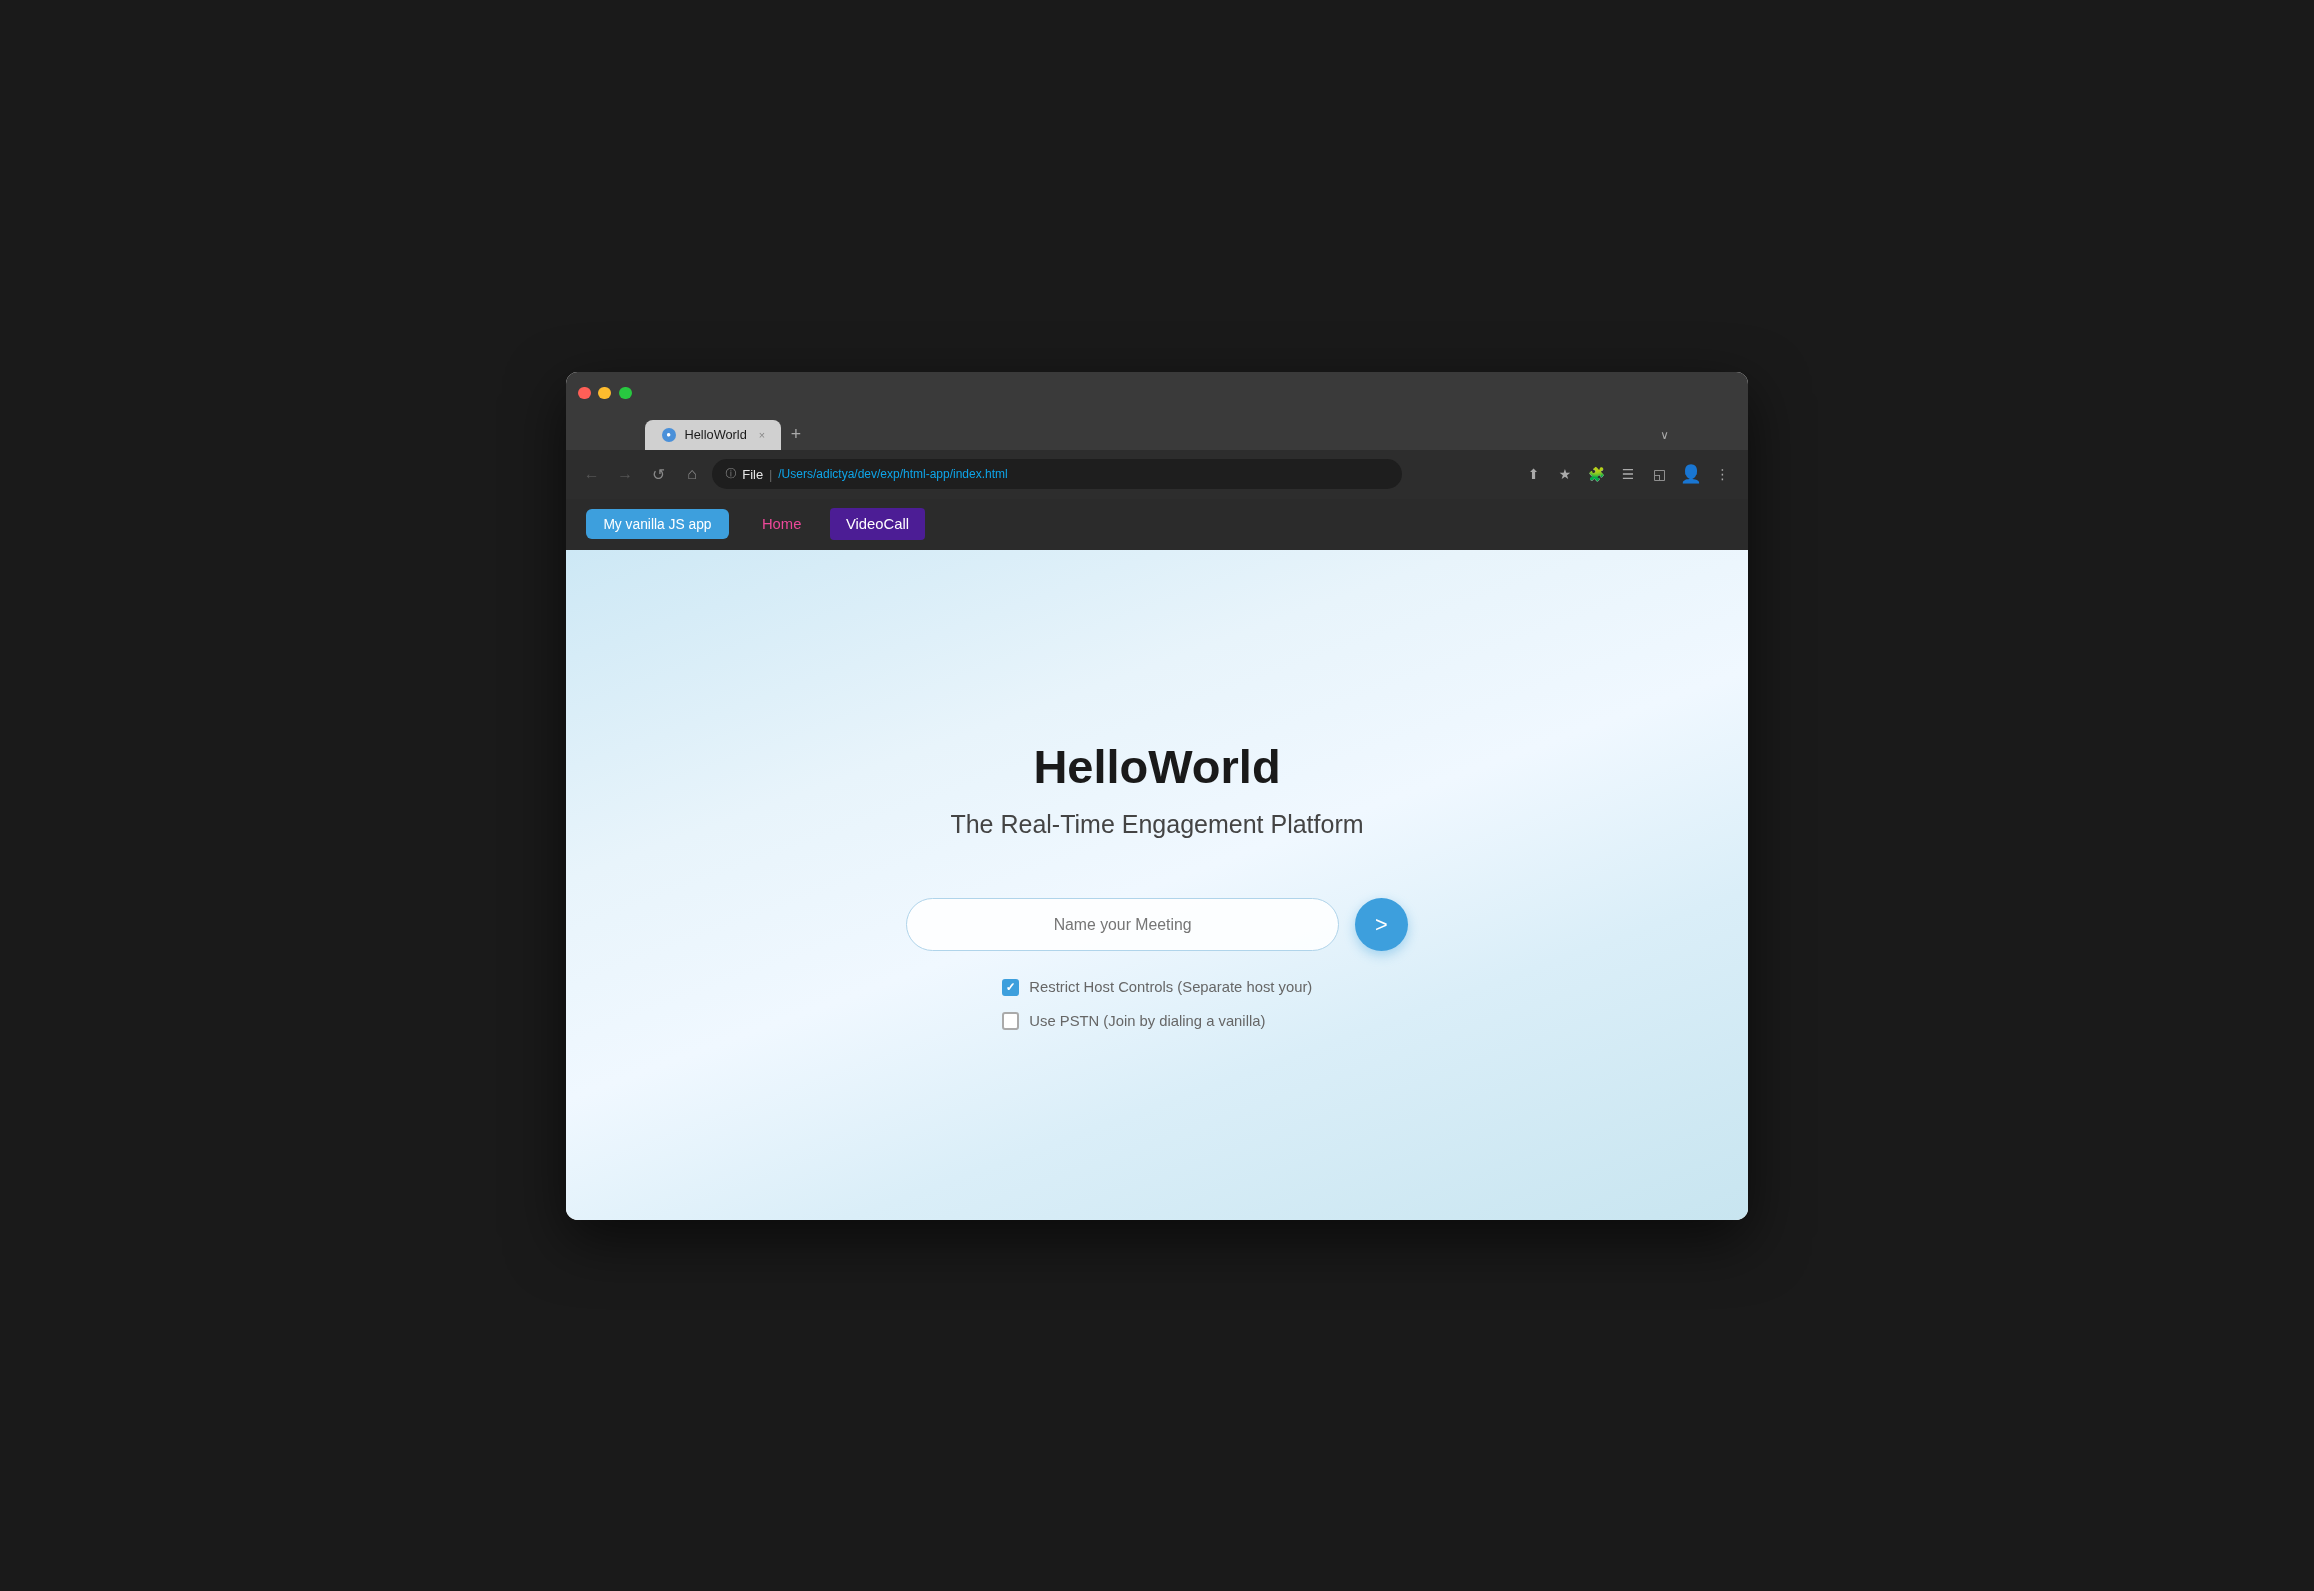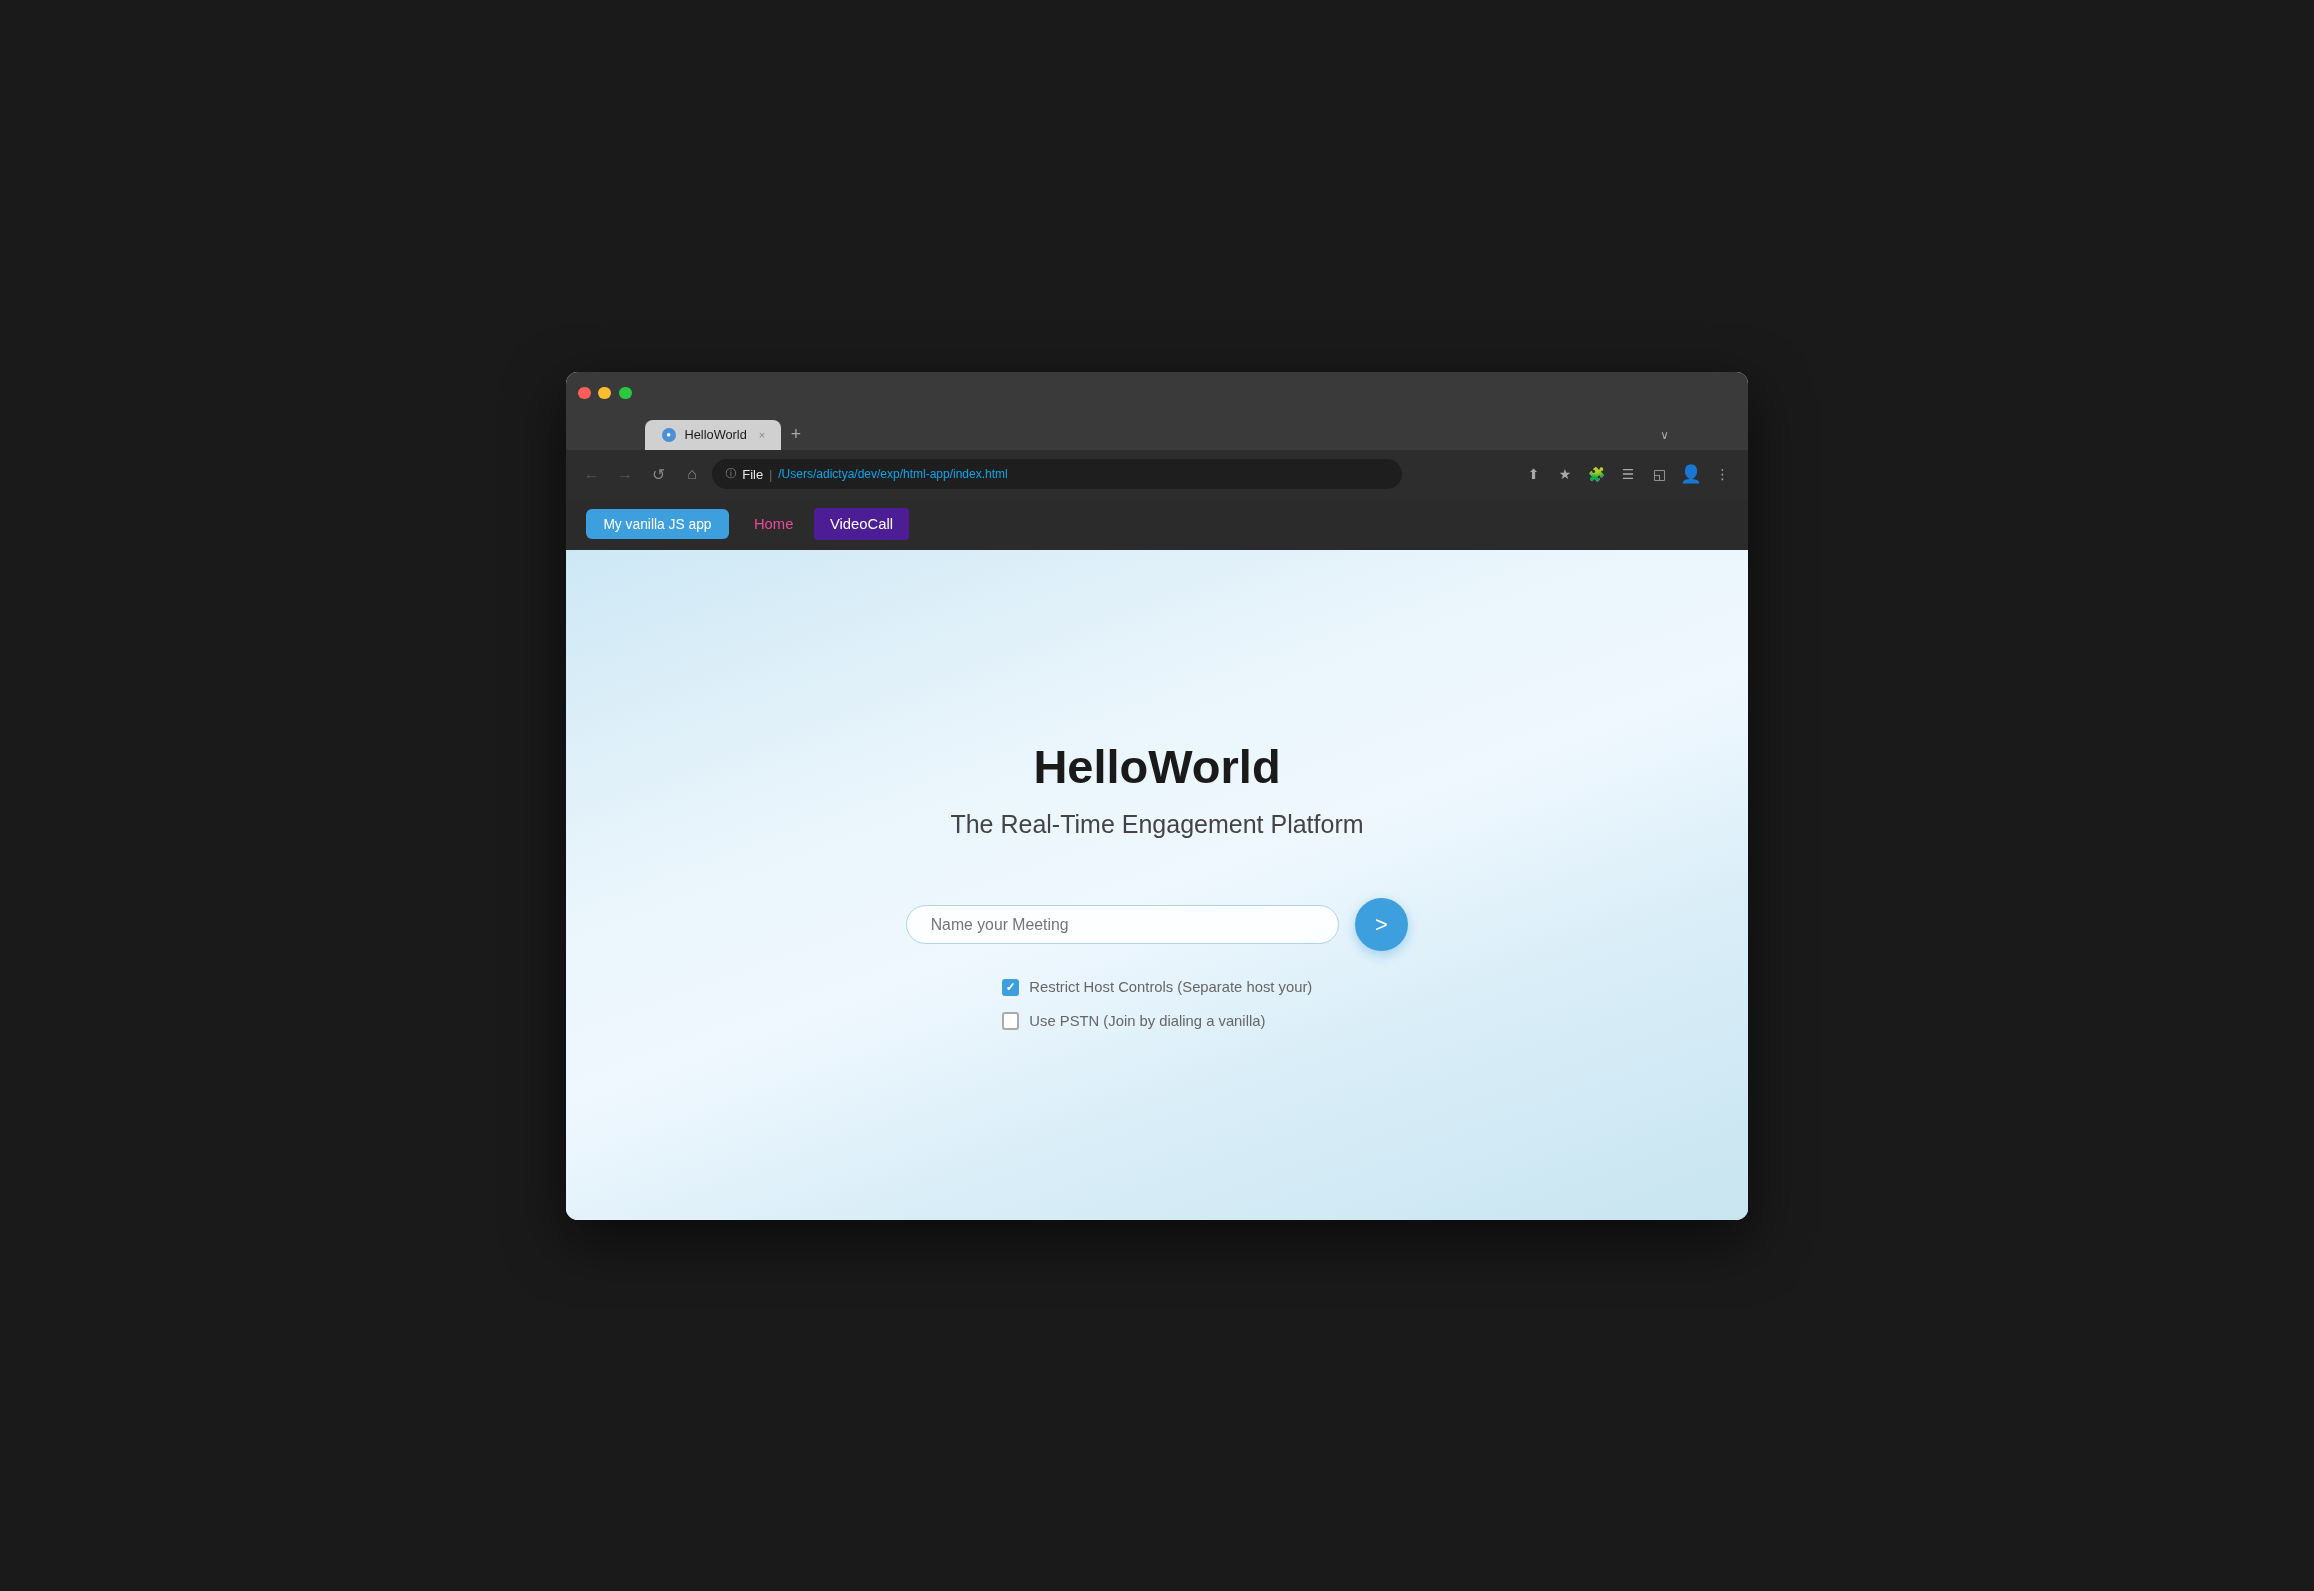--- a/index.html
+++ b/index.html
@@ -202,21 +202,21 @@
       cursor: pointer;
     }
 
     
     .nav-bar {
       background: #2b2b2b;
       height: 51px;
       display: flex;
       align-items: center;
       padding: 0 19.7px;
-      gap: 5px;
+      gap: 13px;
     }
 
     .nav-brand {
       background: #3d9fdd;
       color: white;
       font-size: 13.8px;
       font-weight: 500;
       padding: 7.9px 17.7px;
       border-radius: 5.9px;
       cursor: pointer;
@@ -265,29 +265,29 @@
 
     .meeting-form {
       display: flex;
       align-items: center;
       gap: 15.8px;
       margin-bottom: 27.6px;
     }
 
     .meeting-input {
       width: 433px;
-      height: 39px;
+      height: 53px;
       border-radius: 29.6px;
       border: 1.5px solid #b0d4ea;
       background: rgba(255,255,255,0.85);
       padding: 0 23.6px;
       font-size: 15.8px;
       color: #999;
       outline: none;
-      text-align: left;
+      text-align: center;
     }
 
     .go-btn {
       width: 53px;
       height: 53px;
       border-radius: 50%;
       background: #3d9fdd;
       border: none;
       color: white;
       font-size: 21.7px;

